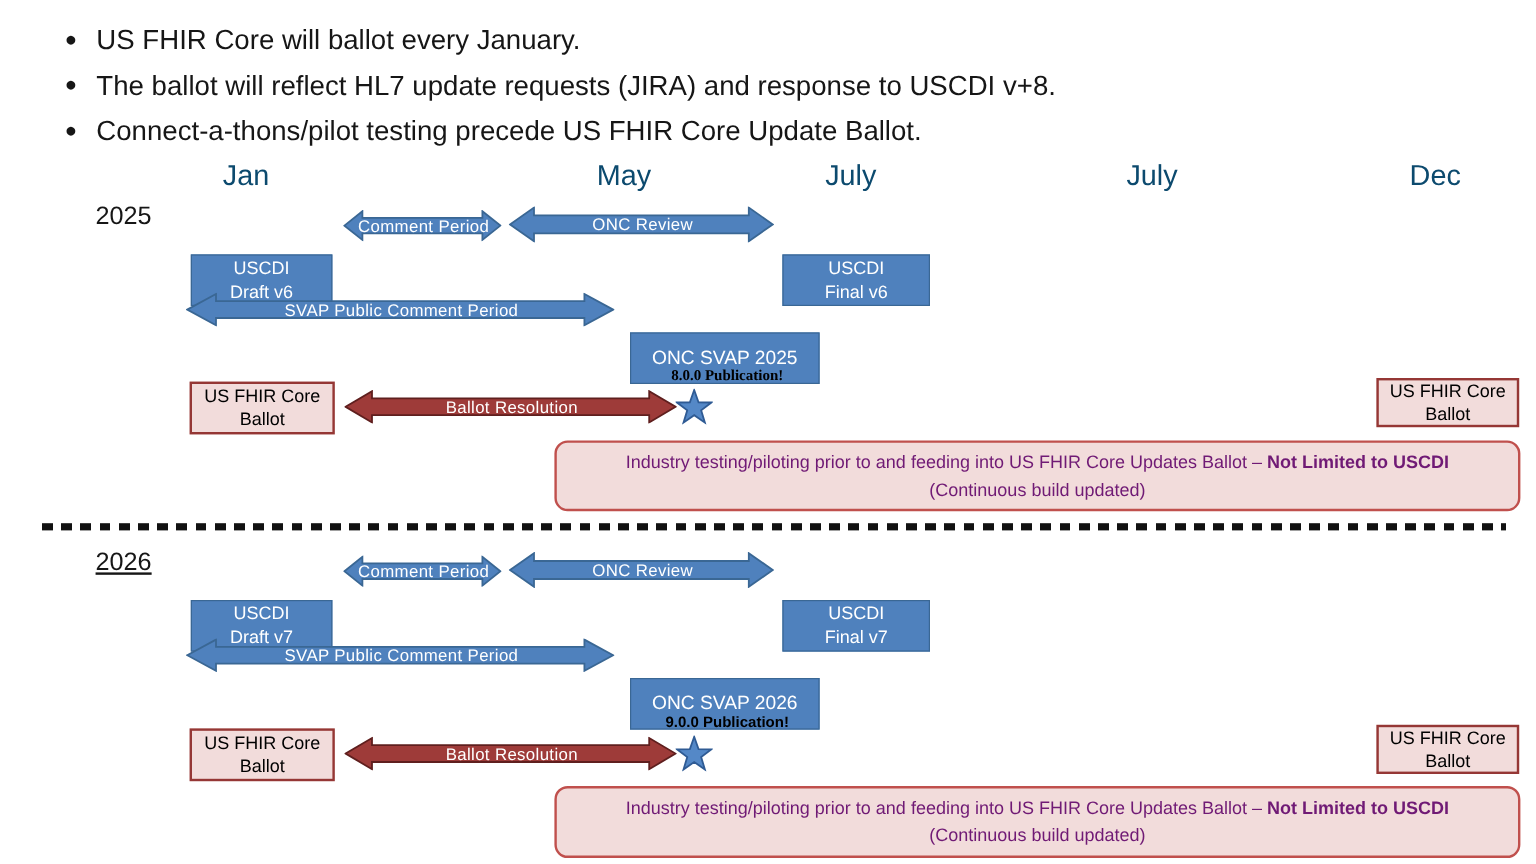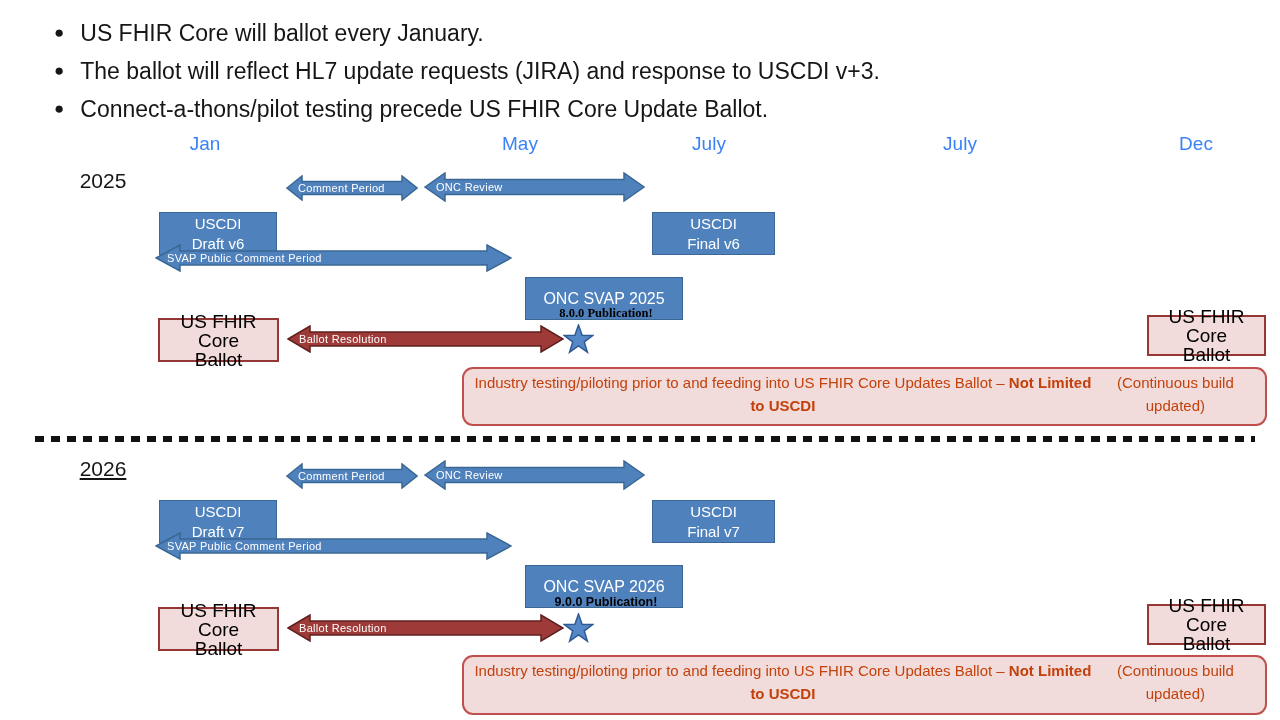--- a/index.html
+++ b/index.html
@@ -6,48 +6,48 @@
   #slide{
     position:relative;width:1280px;height:720px;background:#ffffff;overflow:hidden;
     font-family:"Liberation Sans","DejaVu Sans",sans-serif;color:#111;
   }
   .abs{position:absolute;}
   
   #bullets{position:absolute;left:48px;top:14px;width:1100px;}
   .bullet-line{display:flex;align-items:flex-start;font-size:23px;line-height:38px;color:#161616;}
   .bullet-dot{font-size:17px;line-height:38px;margin:0 16px 0 6px;}
   
-  .month{position:absolute;top:133px;width:90px;text-align:center;font-size:19px;color:#3b82f6;}
+  .month{position:absolute;top:133px;width:90px;text-align:center;font-size:24px;color:#0c4a6e;}
   .year{font-size:21px;color:#161616;text-align:center;}
   
   .section{position:absolute;left:0;width:1280px;height:260px;}
   
   .blue-box{
     background:#4F81BD;border:1px solid #3A6794;color:#fff;text-align:center;
     display:flex;flex-direction:column;justify-content:center;font-size:15px;line-height:20px;
     box-sizing:border-box;
     margin-top:44px;
   }
   .pink-box{
     background:#F2DCDB;border:2px solid #953735;color:#000;text-align:center;
-    display:flex;flex-direction:column;justify-content:center;font-size:19px;line-height:19px;
+    display:flex;flex-direction:column;justify-content:center;font-size:15px;line-height:19px;
     box-sizing:border-box;
   }
   .round-box{
-    background:#F2DCDB;border:2px solid #C0504D;border-radius:11px;color:#c2410c;text-align:center;
-    display:flex;flex-direction:row;justify-content:center;font-size:15px;line-height:23px;
+    background:#F2DCDB;border:2px solid #C0504D;border-radius:11px;color:#701a75;text-align:center;
+    display:flex;flex-direction:column;justify-content:center;font-size:15px;line-height:23px;
     box-sizing:border-box;padding:2px 8px;
   }
   .onc-svap{font-size:16px;text-align:center;}
   
   .arrow{position:absolute;}
   .arrow svg{position:absolute;left:0;top:0;display:block;}
   .arrow .arrow-label{
-    position:absolute;left:12px;right:0;top:50%;transform:translateY(-50%);
-    text-align:left;color:#fff;font-size:11px;letter-spacing:.3px;white-space:nowrap;
+    position:absolute;left:2px;right:0;top:50%;transform:translateY(-50%);
+    text-align:center;color:#fff;font-size:14px;letter-spacing:.3px;white-space:nowrap;
   }
   .blue-poly{fill:#4F81BD;stroke:#3A6794;stroke-width:1.5;}
   .red-poly{fill:#9E3B39;stroke:#5F1F1E;stroke-width:1.5;}
   .star-poly{fill:#5488C7;stroke:#2F5B94;stroke-width:1.5;}
   
   .pub{position:absolute;width:140px;text-align:center;font-size:12.5px;font-weight:bold;color:#000;white-space:nowrap;}
   
   #divider{
     position:absolute;left:35px;top:436px;width:1220px;height:6px;
     background:repeating-linear-gradient(90deg,#111 0 9px,transparent 9px 16px);
@@ -59,21 +59,21 @@
 
 <div id="slide">
 
   <div id="bullets">
     <div class="bullet-line">
       <span class="bullet-dot">●</span>
       <span>US FHIR Core will ballot every January.</span>
     </div>
     <div class="bullet-line">
       <span class="bullet-dot">●</span>
-      <span>The ballot will reflect HL7 update requests (JIRA) and response to USCDI v+3.</span>
+      <span>The ballot will reflect HL7 update requests (JIRA) and response to USCDI v+8.</span>
     </div>
     <div class="bullet-line">
       <span class="bullet-dot">●</span>
       <span>Connect-a-thons/pilot testing precede US FHIR Core Update Ballot.</span>
     </div>
   </div>
 
   <div class="month" style="left:160px;">Jan</div>
   <div class="month" style="left:475px;">May</div>
   <div class="month" style="left:664px;">July</div>

